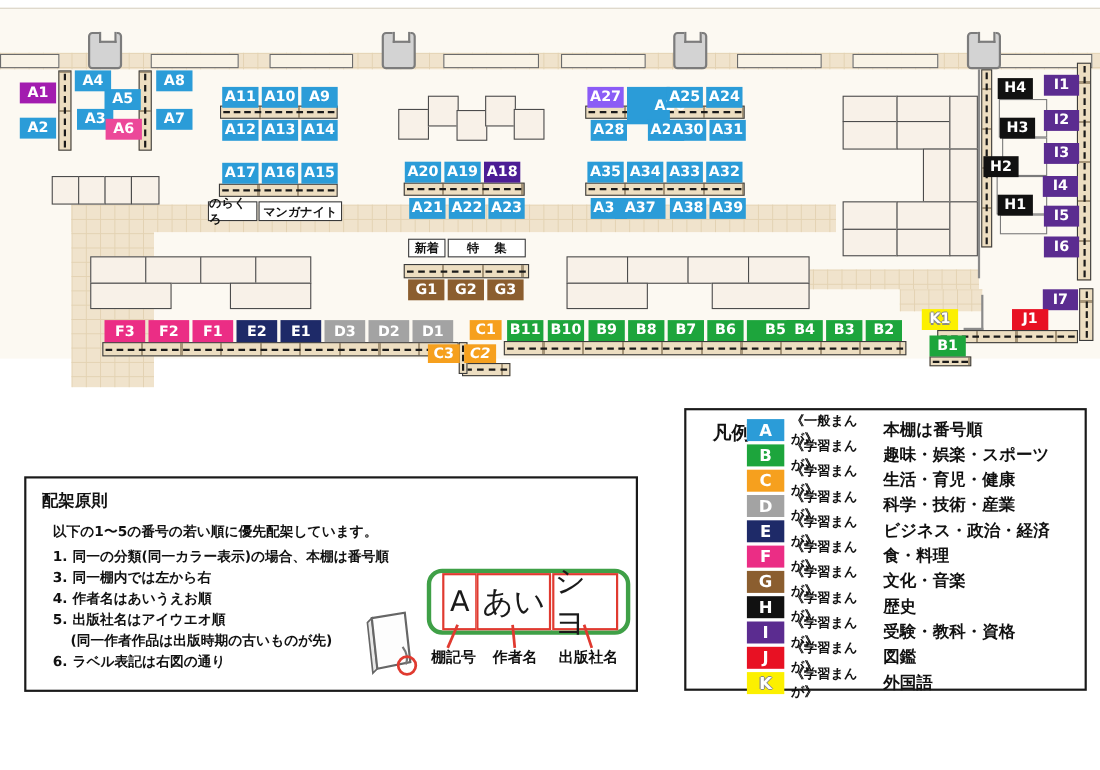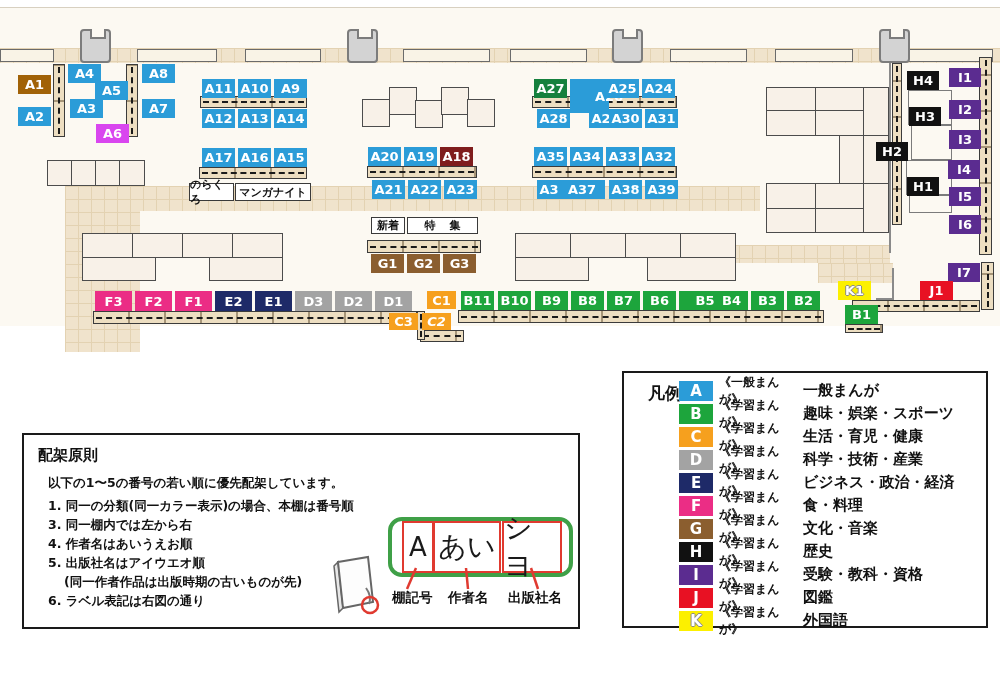--- a/index.html
+++ b/index.html
@@ -136,44 +136,44 @@
       <div class="abs hshelf" style="left: 852px; top: 300px; width: 128px; height: 12px;"></div>
       <div class="abs vshelf" style="left: 53px; top: 64px; width: 12px; height: 73px;"></div>
       <div class="abs vshelf" style="left: 126px; top: 64px; width: 12px; height: 73px;"></div>
       <div class="abs vshelf" style="left: 892px; top: 63px; width: 10px; height: 162px;"></div>
       <div class="abs vshelf" style="left: 979px; top: 57px; width: 13px; height: 198px;"></div>
       <div class="abs vshelf" style="left: 981px; top: 262px; width: 13px; height: 48px;"></div>
       <div class="abs vshelf" style="left: 417px; top: 311px; width: 8px; height: 29px;"></div>
       <div class="abs wline" style="left: 889px; top: 63px; width: 2px; height: 190px;"></div>
       <div class="abs wline" style="left: 892px; top: 268px; width: 2px; height: 32px;"></div>
       <div class="abs wline" style="left: 876px; top: 298px; width: 18px; height: 2px;"></div>
-      <div class="abs chip" style="left: 18px; top: 75px; width: 33px; height: 19px; background: #a16207;">A1</div>
+      <div class="abs chip" style="left: 18px; top: 75px; width: 33px; height: 19px; background: #a21caf;">A1</div>
       <div class="abs chip" style="left: 18px; top: 107px; width: 33px; height: 19px; background: rgb(43, 156, 216);">A2</div>
       <div class="abs chip" style="left: 68px; top: 64px; width: 33px; height: 19px; background: rgb(43, 156, 216);">A4</div>
       <div class="abs chip" style="left: 95px; top: 81px; width: 33px; height: 19px; background: rgb(43, 156, 216);">A5</div>
       <div class="abs chip" style="left: 70px; top: 99px; width: 33px; height: 19px; background: rgb(43, 156, 216);">A3</div>
-      <div class="abs chip" style="left: 96px; top: 124px; width: 33px; height: 19px; background: #d946ef;">A6</div>
+      <div class="abs chip" style="left: 96px; top: 108px; width: 33px; height: 19px; background: #ec4899;">A6</div>
       <div class="abs chip" style="left: 142px; top: 64px; width: 33px; height: 19px; background: rgb(43, 156, 216);">A8</div>
       <div class="abs chip" style="left: 142px; top: 99px; width: 33px; height: 19px; background: rgb(43, 156, 216);">A7</div>
       <div class="abs chip" style="left: 202px; top: 79px; width: 33px; height: 19px; background: rgb(43, 156, 216);">A11</div>
       <div class="abs chip" style="left: 238px; top: 79px; width: 33px; height: 19px; background: rgb(43, 156, 216);">A10</div>
       <div class="abs chip" style="left: 274px; top: 79px; width: 33px; height: 19px; background: rgb(43, 156, 216);">A9</div>
       <div class="abs chip" style="left: 202px; top: 109px; width: 33px; height: 19px; background: rgb(43, 156, 216);">A12</div>
       <div class="abs chip" style="left: 238px; top: 109px; width: 33px; height: 19px; background: rgb(43, 156, 216);">A13</div>
       <div class="abs chip" style="left: 274px; top: 109px; width: 33px; height: 19px; background: rgb(43, 156, 216);">A14</div>
       <div class="abs chip" style="left: 202px; top: 148px; width: 33px; height: 19px; background: rgb(43, 156, 216);">A17</div>
       <div class="abs chip" style="left: 238px; top: 148px; width: 33px; height: 19px; background: rgb(43, 156, 216);">A16</div>
       <div class="abs chip" style="left: 274px; top: 148px; width: 33px; height: 19px; background: rgb(43, 156, 216);">A15</div>
       <div class="abs chip" style="left: 368px; top: 147px; width: 33px; height: 19px; background: rgb(43, 156, 216);">A20</div>
       <div class="abs chip" style="left: 404px; top: 147px; width: 33px; height: 19px; background: rgb(43, 156, 216);">A19</div>
-      <div class="abs chip" style="left: 440px; top: 147px; width: 33px; height: 19px; background: #7f1d1d;">A18</div>
+      <div class="abs chip" style="left: 440px; top: 147px; width: 33px; height: 19px; background: #4c1d95;">A18</div>
       <div class="abs chip" style="left: 372px; top: 180px; width: 33px; height: 19px; background: rgb(43, 156, 216);">A21</div>
       <div class="abs chip" style="left: 408px; top: 180px; width: 33px; height: 19px; background: rgb(43, 156, 216);">A22</div>
       <div class="abs chip" style="left: 444px; top: 180px; width: 33px; height: 19px; background: rgb(43, 156, 216);">A23</div>
-      <div class="abs chip" style="left: 534px; top: 79px; width: 33px; height: 19px; background: #15803d; text-align: right;">A27</div>
+      <div class="abs chip" style="left: 534px; top: 79px; width: 33px; height: 19px; background: #8b5cf6; text-align: right;">A27</div>
       <div class="abs chip" style="left: 570px; top: 79px; width: 33px; height: 34px; background: rgb(43, 156, 216); padding-left: 39px;">A26</div>
       <div class="abs chip" style="left: 606px; top: 79px; width: 33px; height: 19px; background: rgb(43, 156, 216);">A25</div>
       <div class="abs chip" style="left: 642px; top: 79px; width: 33px; height: 19px; background: rgb(43, 156, 216);">A24</div>
       <div class="abs chip" style="left: 537px; top: 109px; width: 33px; height: 19px; background: rgb(43, 156, 216);">A28</div>
       <div class="abs chip" style="left: 573px; top: 109px; width: 33px; height: 19px; background: rgb(43, 156, 216); margin-left: 16px;">A29</div>
       <div class="abs chip" style="left: 609px; top: 109px; width: 33px; height: 19px; background: rgb(43, 156, 216);">A30</div>
       <div class="abs chip" style="left: 645px; top: 109px; width: 33px; height: 19px; background: rgb(43, 156, 216);">A31</div>
       <div class="abs chip" style="left: 534px; top: 147px; width: 33px; height: 19px; background: rgb(43, 156, 216);">A35</div>
       <div class="abs chip" style="left: 570px; top: 147px; width: 33px; height: 19px; background: rgb(43, 156, 216);">A34</div>
       <div class="abs chip" style="left: 606px; top: 147px; width: 33px; height: 19px; background: rgb(43, 156, 216);">A33</div>
@@ -202,21 +202,21 @@
       <div class="abs chip" style="left: 571px; top: 291px; width: 33px; height: 19px; background: rgb(29, 165, 60);">B8</div>
       <div class="abs chip" style="left: 607px; top: 291px; width: 33px; height: 19px; background: rgb(29, 165, 60);">B7</div>
       <div class="abs chip" style="left: 643px; top: 291px; width: 33px; height: 19px; background: rgb(29, 165, 60);">B6</div>
       <div class="abs chip" style="left: 679px; top: 291px; width: 52px; height: 19px; background: rgb(29, 165, 60);">B5</div>
       <div class="abs chip" style="left: 715px; top: 291px; width: 33px; height: 19px; background: rgb(29, 165, 60);">B4</div>
       <div class="abs chip" style="left: 751px; top: 291px; width: 33px; height: 19px; background: rgb(29, 165, 60);">B3</div>
       <div class="abs chip" style="left: 787px; top: 291px; width: 33px; height: 19px; background: rgb(29, 165, 60);">B2</div>
       <div class="abs chip" style="left: 845px; top: 305px; width: 33px; height: 19px; background: rgb(29, 165, 60);">B1</div>
       <div class="abs chip" style="left: 907px; top: 71px; width: 32px; height: 19px; background: rgb(17, 17, 17);">H4</div>
       <div class="abs chip" style="left: 909px; top: 107px; width: 32px; height: 19px; background: rgb(17, 17, 17);">H3</div>
-      <div class="abs chip" style="left: 876px; top: 142px; width: 32px; height: 19px; background: rgb(17, 17, 17);">H2</div>
+      <div class="abs chip" style="left: 894px; top: 142px; width: 32px; height: 19px; background: rgb(17, 17, 17);">H2</div>
       <div class="abs chip" style="left: 907px; top: 177px; width: 32px; height: 19px; background: rgb(17, 17, 17);">H1</div>
       <div class="abs chip" style="left: 949px; top: 68px; width: 32px; height: 19px; background: rgb(91, 44, 144);">I1</div>
       <div class="abs chip" style="left: 949px; top: 100px; width: 32px; height: 19px; background: rgb(91, 44, 144);">I2</div>
       <div class="abs chip" style="left: 949px; top: 130px; width: 32px; height: 19px; background: rgb(91, 44, 144);">I3</div>
       <div class="abs chip" style="left: 948px; top: 160px; width: 32px; height: 19px; background: rgb(91, 44, 144);">I4</div>
       <div class="abs chip" style="left: 949px; top: 187px; width: 32px; height: 19px; background: rgb(91, 44, 144);">I5</div>
       <div class="abs chip" style="left: 949px; top: 215px; width: 32px; height: 19px; background: rgb(91, 44, 144);">I6</div>
       <div class="abs chip" style="left: 948px; top: 263px; width: 32px; height: 19px; background: rgb(91, 44, 144);">I7</div>
       <div class="abs chip kchip" style="left: 838px; top: 281px; width: 33px; height: 19px; background: rgb(252, 240, 0);">K1</div>
       <div class="abs chip" style="left: 920px; top: 281px; width: 33px; height: 19px; background: rgb(232, 17, 35);">J1</div>
@@ -225,21 +225,21 @@
       <div class="abs note" style="left: 371px; top: 217px; width: 34px; height: 17px;">新着</div>
       <div class="abs note wide" style="left: 407px; top: 217px; width: 71px; height: 17px;">特集</div>
     </div>
 
   <div class="abs legend">
     <div class="legend-title">凡例</div>
     <div class="legend-rows" id="legend-rows">
         <div class="lrow">
           <div class="lchip" style="background: rgb(43, 156, 216);">A</div>
           <div class="ltype">《一般まんが》</div>
-          <div class="lcat">一般まんが</div>
+          <div class="lcat">本棚は番号順</div>
         </div>
         <div class="lrow">
           <div class="lchip" style="background: rgb(29, 165, 60);">B</div>
           <div class="ltype">《学習まんが》</div>
           <div class="lcat">趣味・娯楽・スポーツ</div>
         </div>
         <div class="lrow">
           <div class="lchip" style="background: rgb(246, 160, 30);">C</div>
           <div class="ltype">《学習まんが》</div>
           <div class="lcat">生活・育児・健康</div>

